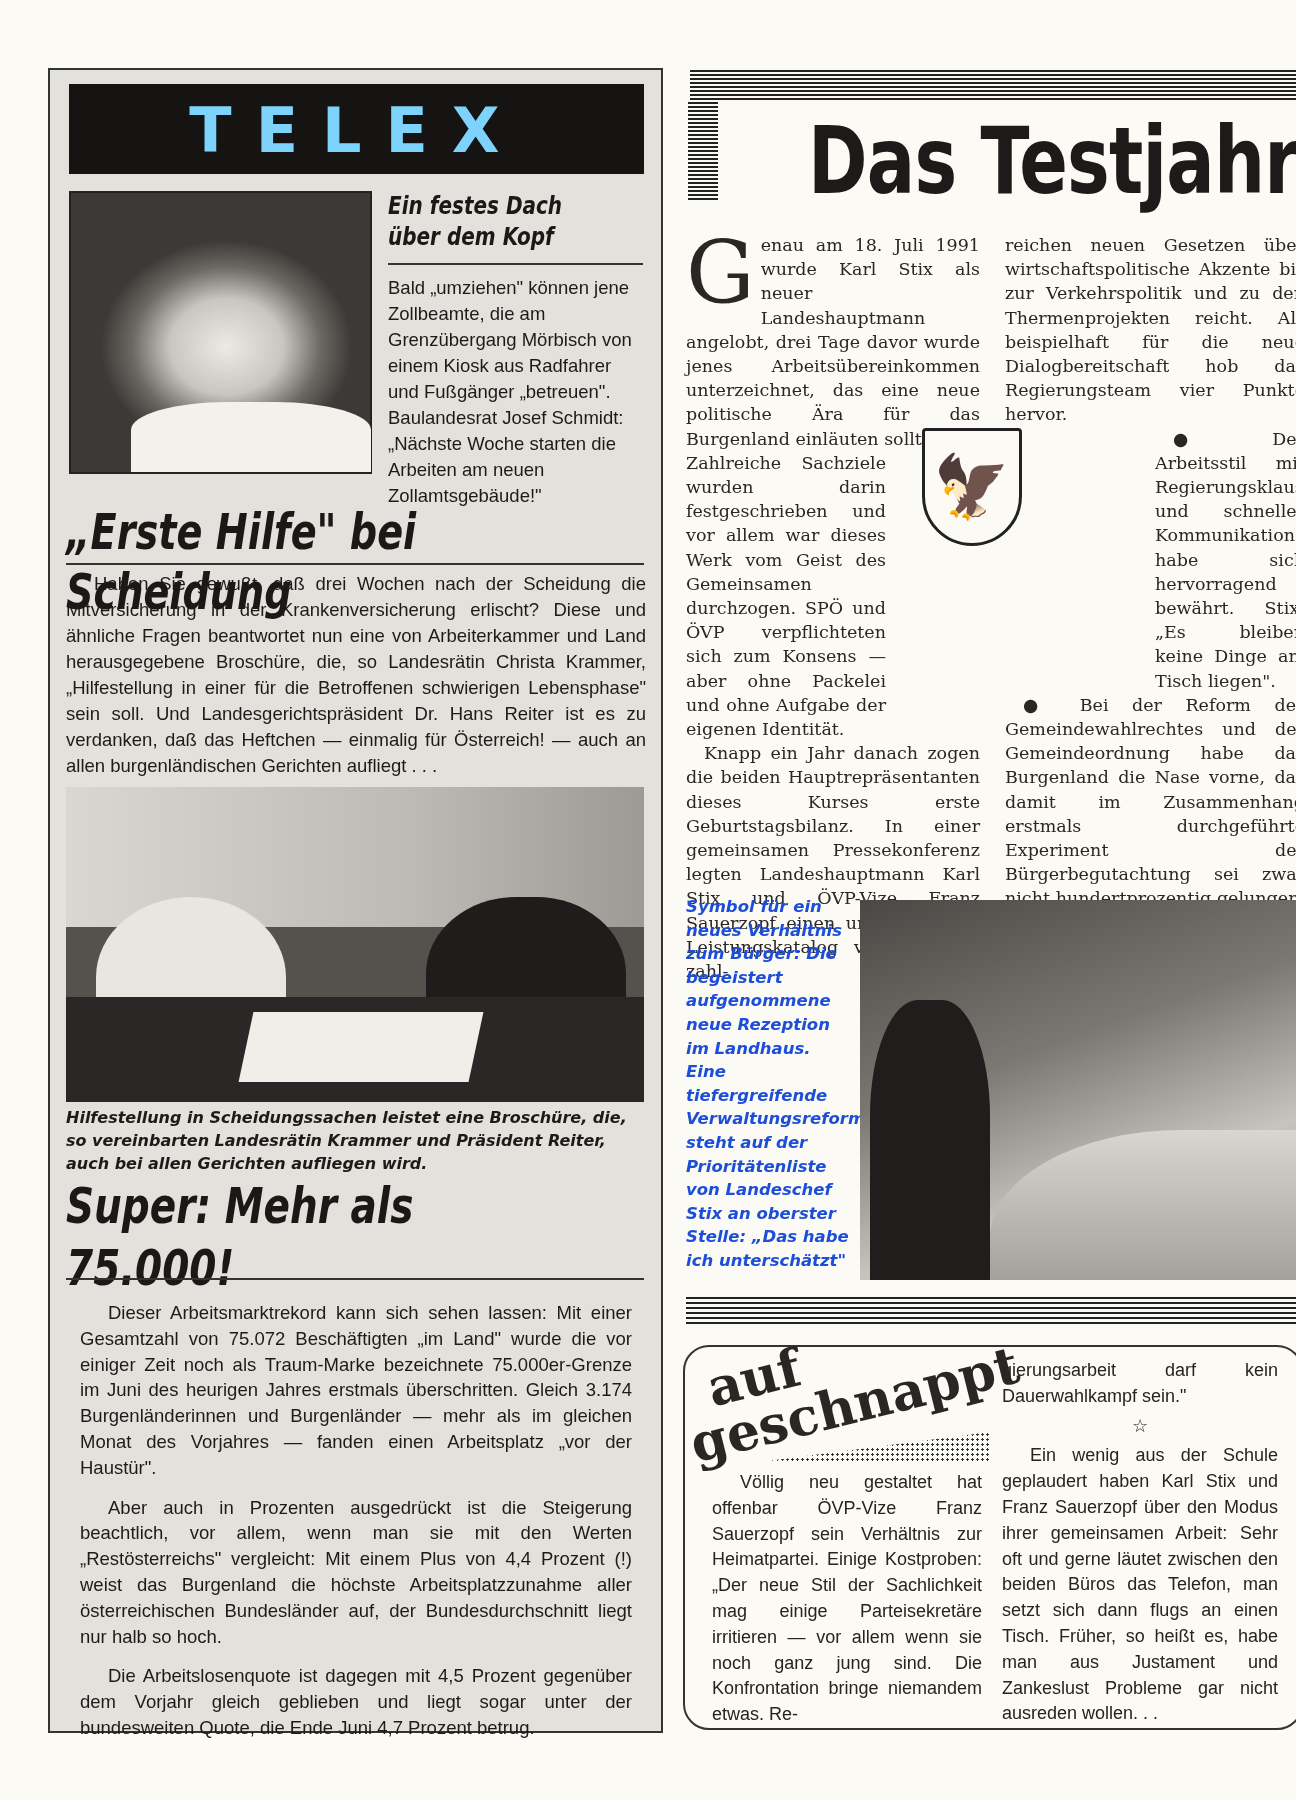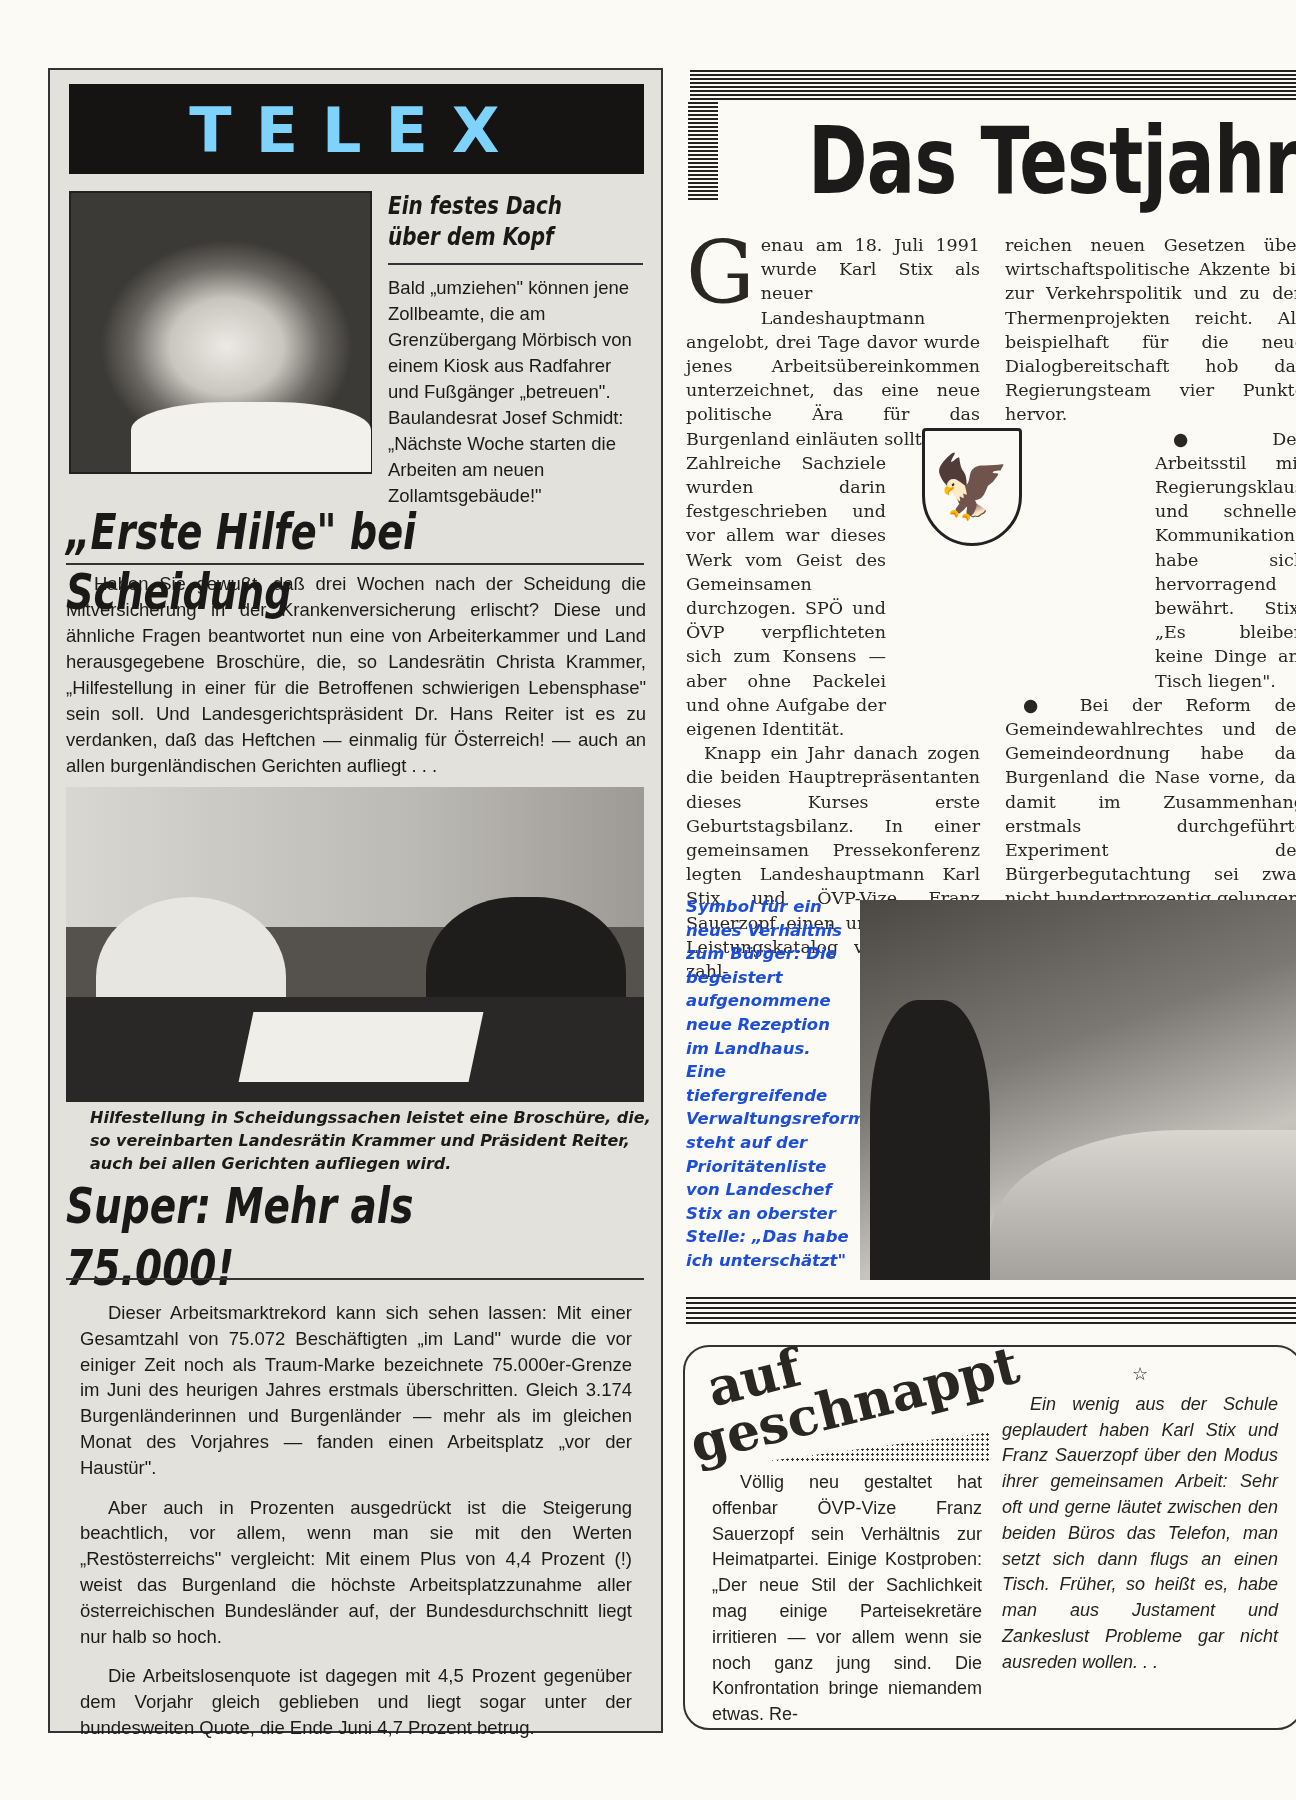--- a/index.html
+++ b/index.html
@@ -24,21 +24,21 @@
   #h2-rule { left:66px; top:563px; width:578px; height:2px; background:#333; }
   #t2 { left:66px; top:571px; width:580px; font-size:18.5px; line-height:26px; text-align:justify; text-indent:28px; }
 
   #photo2 { left:66px; top:787px; width:578px; height:315px; background:#55524d; overflow:hidden; }
   #photo2 .wall { position:absolute; left:0; top:0; width:100%; height:140px; background:linear-gradient(90deg,#d9d7d1,#bcbab4 60%,#9d9a95); }
   #photo2 .desk { position:absolute; left:0; top:210px; width:100%; height:110px; background:#2a2826; }
   #photo2 .papers { position:absolute; left:180px; top:225px; width:230px; height:70px; background:#efeee9; transform:skewX(-12deg); }
   #photo2 .woman { position:absolute; left:30px; top:110px; width:190px; height:160px; background:#e8e6e0; border-radius:50% 50% 10% 10%; }
   #photo2 .man { position:absolute; left:360px; top:110px; width:200px; height:170px; background:#1e1d1b; border-radius:45% 45% 8% 8%; }
 
-  #cap2 { left:66px; top:1106px; width:580px; font-family:"DejaVu Sans", sans-serif; font-weight:700; font-style:italic; font-size:16px; line-height:23px;margin-left:24px; }
+  #cap2 { left:66px; top:1106px; width:580px; font-family:"DejaVu Sans", sans-serif; font-weight:700; font-style:italic; font-size:16px; line-height:23px; }
 
   #h3 { left:66px; top:1175px; width:580px; font-size:50px; line-height:62px; transform:scaleX(0.78); transform-origin:left; }
   #h3-rule { left:66px; top:1278px; width:578px; height:2px; background:#333; }
   #t3 { left:66px; top:1286px; width:580px; font-size:18.5px; line-height:25.8px; text-align:justify; }
   #t3 p { margin:14px; text-indent:28px; }
 
   
   #stripe-top { left:690px; top:70px; width:606px; height:32px; background:repeating-linear-gradient(180deg,#222 0 2px,#fbfaf5 2px 4px); }
   #stripe-left { left:688px; top:102px; width:30px; height:98px; background:repeating-linear-gradient(180deg,#222 0 2px,#fbfaf5 2px 4px); }
   #title { left:808px; top:112px; font-family:"DejaVu Sans", sans-serif; font-weight:900; font-size:92px; line-height:100px; white-space:nowrap; transform:scaleX(0.78); transform-origin:left; letter-spacing:-1px; }
@@ -67,21 +67,21 @@
   #box { left:683px; top:1345px; width:620px; height:385px; border:2px solid #333; border-radius:26px 26px 26px 26px; box-sizing:border-box; }
   #auf { left:700px; top:1370px; width:290px; height:110px; transform:rotate(-14deg); transform-origin:left bottom; font-family:"DejaVu Serif", serif; font-weight:900; color:#2a2624; }
   #auf .l1 { font-size:52px; line-height:48px; margin-left:30px; }
   #auf .l2 { font-size:52px; line-height:52px; }
   #dots { left:760px; top:1432px; width:230px; height:30px; background-image:radial-gradient(#333 1.2px, transparent 1.4px); background-size:5px 5px; clip-path:polygon(0 100%, 100% 0, 100% 100%); }
 
   .sans { font-family:"Liberation Sans", sans-serif; font-size:18px; line-height:25.8px; color:#262320; text-align:justify; }
   #boxA { left:712px; top:1470px; width:270px; }
   #boxA p, #boxB p { margin:0; }
   #boxB { left:1002px; top:1358px; width:276px; }
-  #boxB .ind { text-indent:28px;font-style:italic; }
+  #boxB .ind { text-indent:28px; }
   #boxB .star { text-align:center; margin:4px 0; }
 </style>
 </head>
 <body>
 
 <div id="telex" class="abs"></div>
 <div id="telex-banner" class="abs">
   <span>TELEX</span>
 </div>
 
@@ -145,15 +145,16 @@
 <div id="box" class="abs"></div>
 <div id="auf" class="abs">
   <div class="l1">auf</div>
   <div class="l2">geschnappt</div>
 </div>
 <div id="dots" class="abs"></div>
 <div id="boxA" class="abs sans">
   <p style="text-indent:28px">Völlig neu gestaltet hat offenbar ÖVP-Vize Franz Sauerzopf sein Verhältnis zur Heimatpartei. Einige Kostproben: „Der neue Stil der Sachlichkeit mag einige Parteisekretäre irritieren — vor allem wenn sie noch ganz jung sind. Die Konfrontation bringe niemandem etwas. Re-</p>
 </div>
 <div id="boxB" class="abs sans">
+  <p>gierungsarbeit darf kein Dauerwahlkampf sein."</p>
   <p class="star">☆</p>
   <p class="ind">Ein wenig aus der Schule geplaudert haben Karl Stix und Franz Sauerzopf über den Modus ihrer gemeinsamen Arbeit: Sehr oft und gerne läutet zwischen den beiden Büros das Telefon, man setzt sich dann flugs an einen Tisch. Früher, so heißt es, habe man aus Justament und Zankeslust Probleme gar nicht ausreden wollen. . .</p>
 </div>
 
 </body></html>

